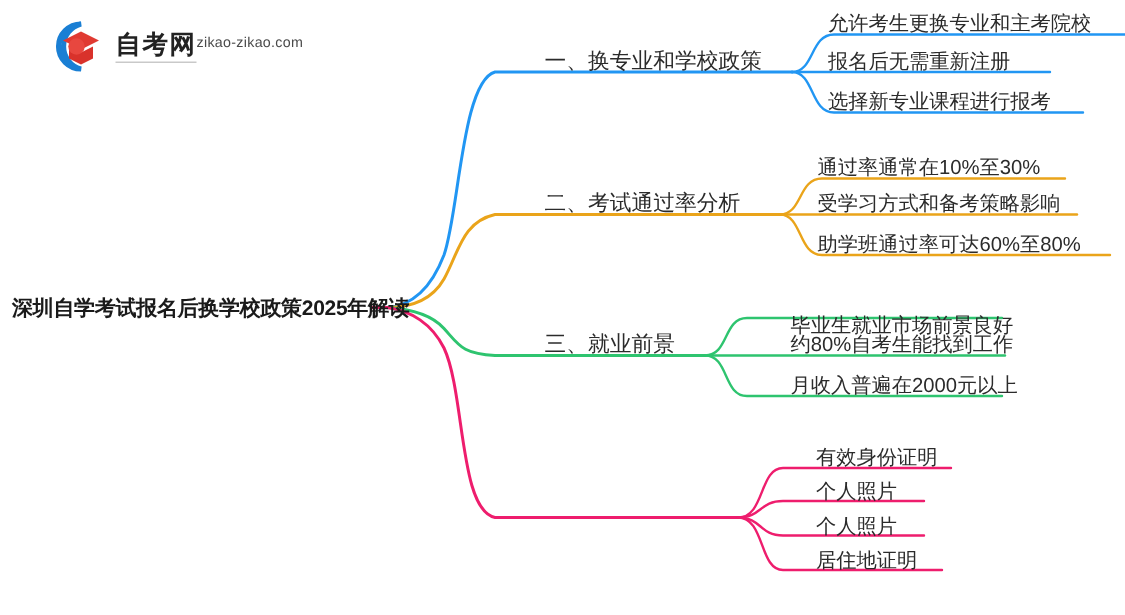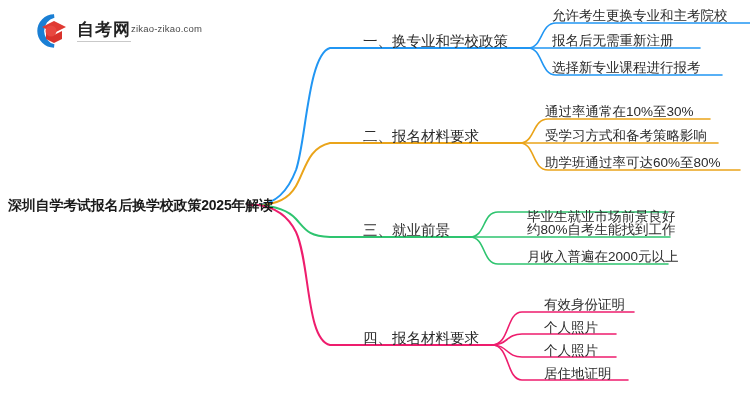--- a/index.html
+++ b/index.html
@@ -128,30 +128,29 @@
 
   <div id="text-layer">
 
     <div class="node-text root-text" style="left:8px; top:198px;">深圳自学考试报名后换学校政策2025年解读</div>
 
     <div class="node-text branch-text" style="left:363px; top:34px;">一、换专业和学校政策</div>
     <div class="node-text leaf-text" style="left:552px; top:9px;">允许考生更换专业和主考院校</div>
     <div class="node-text leaf-text" style="left:552px; top:34px;">报名后无需重新注册</div>
     <div class="node-text leaf-text" style="left:552px; top:61px;">选择新专业课程进行报考</div>
 
-    <div class="node-text branch-text" style="left:363px; top:129px;">二、报名材料要求</div>
+    <div class="node-text branch-text" style="left:363px; top:129px;">二、考试通过率分析</div>
     <div class="node-text leaf-text" style="left:545px; top:105px;">通过率通常在10%至30%</div>
     <div class="node-text leaf-text" style="left:545px; top:129px;">受学习方式和备考策略影响</div>
     <div class="node-text leaf-text" style="left:545px; top:156px;">助学班通过率可达60%至80%</div>
 
     <div class="node-text branch-text" style="left:363px; top:223px;">三、就业前景</div>
     <div class="node-text leaf-text" style="left:527px; top:210px;">毕业生就业市场前景良好</div>
     <div class="node-text leaf-text" style="left:527px; top:223px;">约80%自考生能找到工作</div>
     <div class="node-text leaf-text" style="left:527px; top:250px;">月收入普遍在2000元以上</div>
 
-    <div class="node-text branch-text" style="left:363px; top:331px;">四、报名材料要求</div>
     <div class="node-text leaf-text" style="left:544px; top:298px;">有效身份证明</div>
     <div class="node-text leaf-text" style="left:544px; top:321px;">个人照片</div>
     <div class="node-text leaf-text" style="left:544px; top:344px;">个人照片</div>
     <div class="node-text leaf-text" style="left:544px; top:367px;">居住地证明</div>
   </div>
 
 </div>
 
 </body></html>

